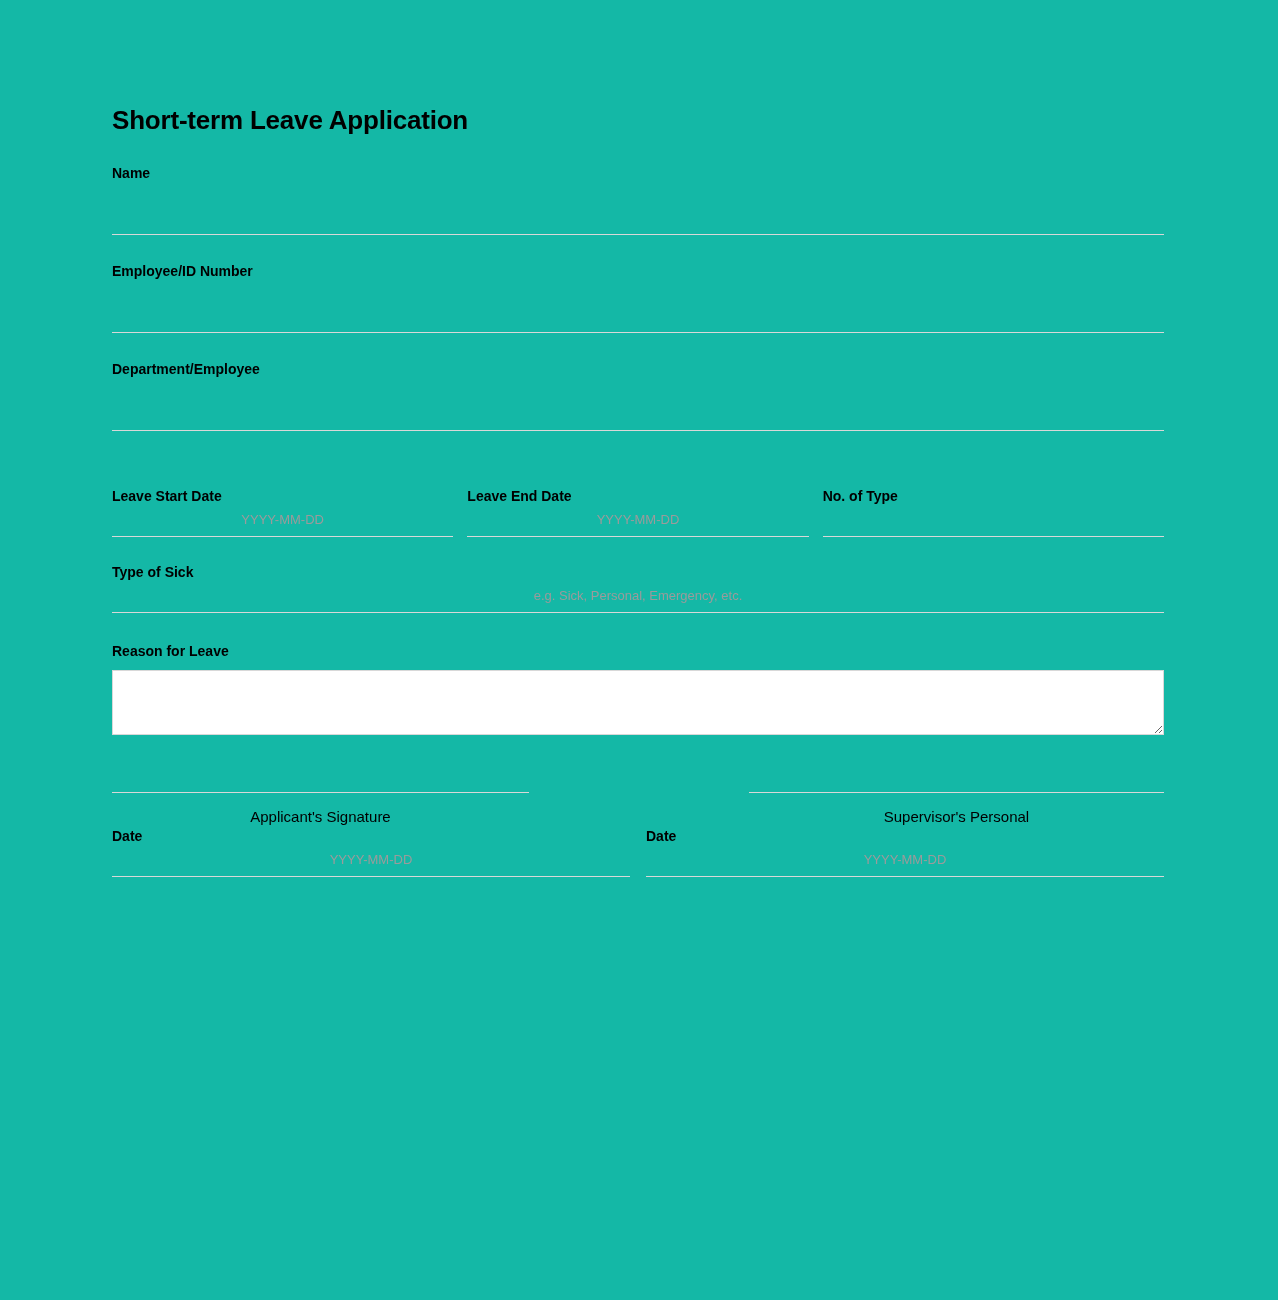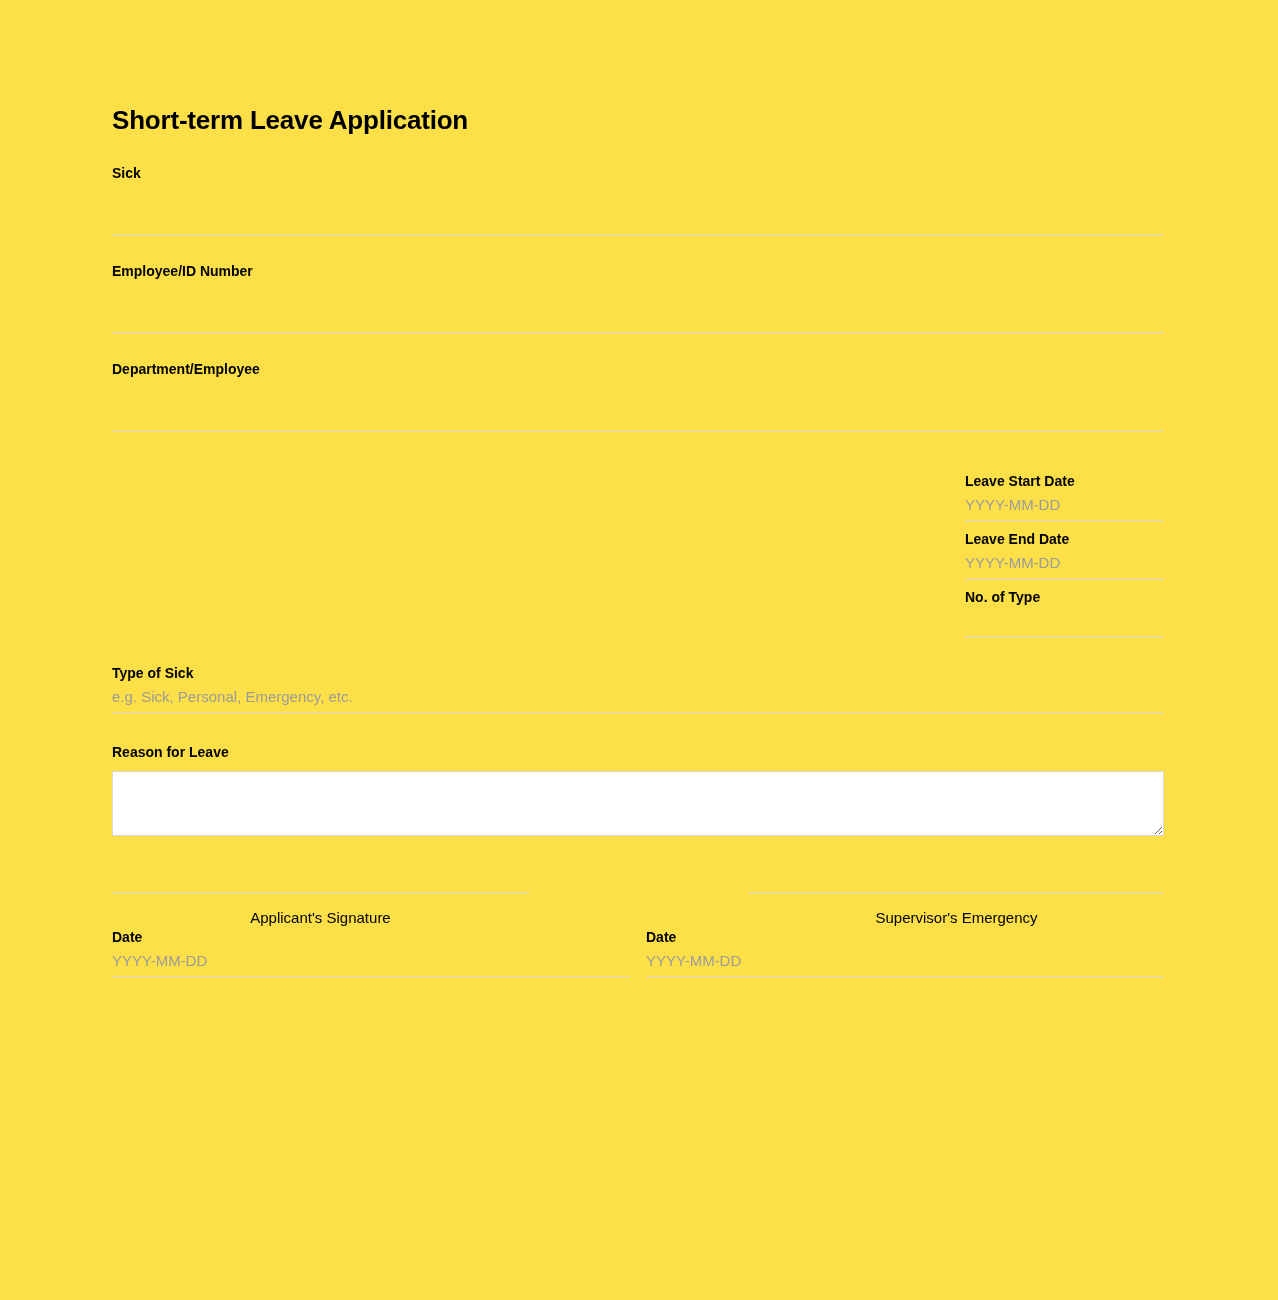--- a/index.html
+++ b/index.html
@@ -13,21 +13,21 @@
     height: 1300px;
     font-family: "Liberation Sans", sans-serif;
     color: #000000;
     -webkit-font-smoothing: antialiased;
   }
 
   .page {
     position: relative;
     width: 1278px;
     height: 1300px;
-    background: #fde047;
+    background: #14b8a6;
   }
 
   .form-wrap {
     position: absolute;
     left: 112px;
     top: 106px;
     width: 1052px;
   }
 
   .form-title {
@@ -50,48 +50,48 @@
 
   
   .underline-input {
     display: block;
     width: 100%;
     box-sizing: border-box;
     border: none;
     border-bottom: 1px solid #d8d8d8;
     background: transparent;
     font-family: "Liberation Sans", sans-serif;
-    font-size: 15px;
+    font-size: 13px;
     line-height: 20px;
     color: #202124;
     padding: 2px 0 6px 0;
     outline: none;
     border-radius: 0;
+    text-align: center;
   }
   .underline-input::placeholder {
     color: #9b9b9b;
     opacity: 1;
   }
 
   
   .field-block {
     margin-bottom: 27px;
   }
   .field-block.no-pad > .underline-input {
     padding-top: 14px;
   }
 
   
   .row-3 {
     display: flex;
     align-items: flex-end;
-    gap: 8px;
-    margin-top: 41px;
+    gap: 14px;
+    margin-top: 56px;
     margin-bottom: 26px;
-    flex-direction: column;
   }
   .row-3 > .col {
     flex: 1 1 0;
     min-width: 0;
   }
   .row-3 > .col .field-label { margin-bottom: 3px; }
 
   
   .type-block { margin-bottom: 29px; }
   .type-block .field-label { margin-bottom: 3px; }
@@ -155,21 +155,21 @@
 </style>
 </head>
 <body>
 
 <div class="page">
   <div class="form-wrap">
 
     <h1 class="form-title">Short-term Leave Application</h1>
 
     <div class="field-block no-pad">
-      <label class="field-label">Sick</label>
+      <label class="field-label">Name</label>
       <input class="underline-input" type="text" placeholder="" style="">
     </div>
 
     <div class="field-block no-pad">
       <label class="field-label">Employee/ID Number</label>
       <input class="underline-input" type="text" placeholder="" style="">
     </div>
 
     <div class="field-block no-pad">
       <label class="field-label">Department/Employee</label>
@@ -201,21 +201,21 @@
       <textarea class="reason-area" placeholder="" style=""></textarea>
     </div>
 
     <div class="sig-row">
       <div class="sig-col">
         <div class="sig-line"></div>
         <div class="sig-caption">Applicant's Signature</div>
       </div>
       <div class="sig-col right">
         <div class="sig-line"></div>
-        <div class="sig-caption">Supervisor's Emergency</div>
+        <div class="sig-caption">Supervisor's Personal</div>
       </div>
     </div>
 
     <div class="date-row">
       <div class="col">
         <label class="field-label">Date</label>
         <input class="underline-input" type="text" placeholder="YYYY-MM-DD" style="">
       </div>
       <div class="col">
         <label class="field-label">Date</label>

